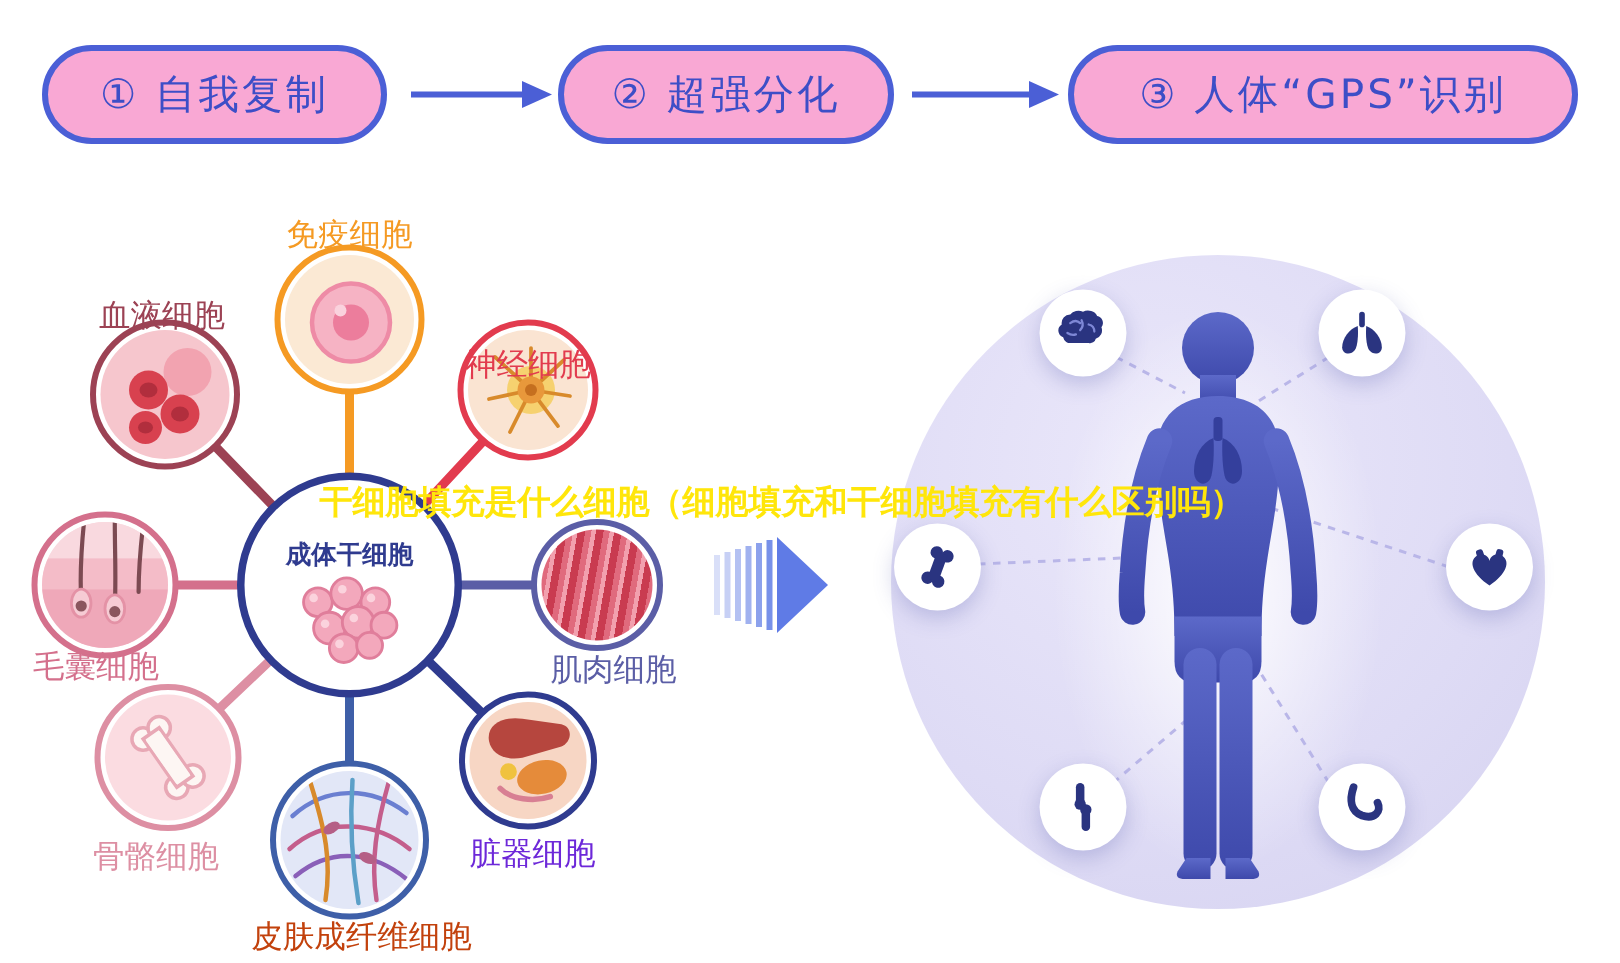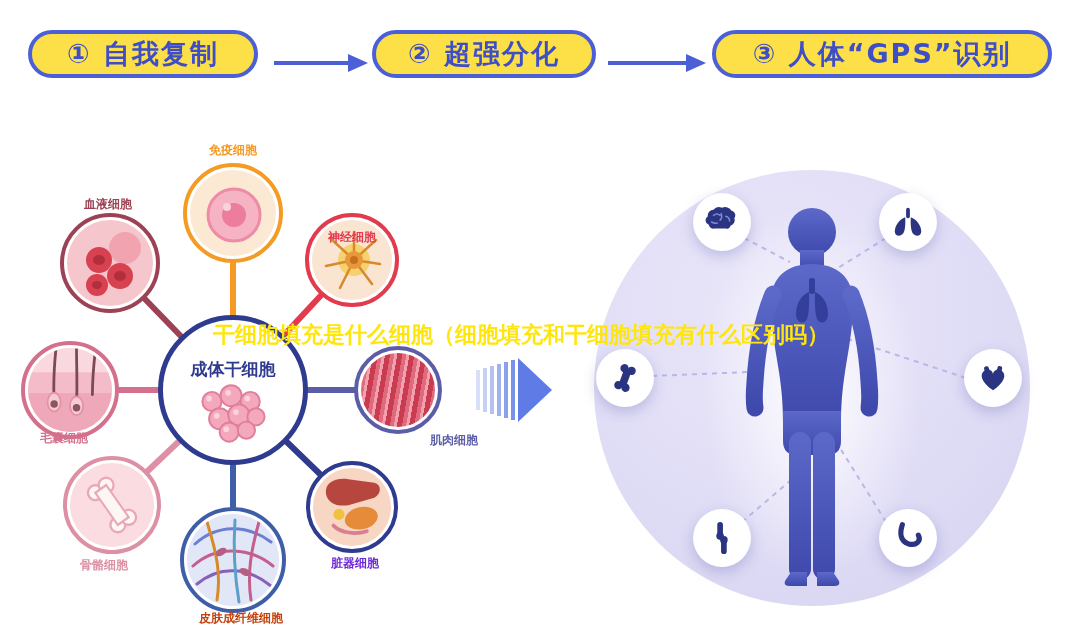--- a/index.html
+++ b/index.html
@@ -1,34 +1,34 @@
 <!DOCTYPE html>
 <html><head>
 <meta charset="utf-8">
 <style>
   *{margin:0;padding:0;box-sizing:border-box;}
   body{background:#ffffff;}
   .canvas{position:relative;width:1080px;height:642px;background:#ffffff;overflow:hidden;
           font-family:"DejaVu Sans","Liberation Sans",sans-serif;}
 
   
-  .badge{position:absolute;top:30px;height:48px;border:4px solid #4B5FD6;border-radius:36px;
-         display:flex;align-items:center;justify-content:center;font-weight:bold;font-size:27px;
-         color:#3D4EC7;background:#fde047;letter-spacing:2px;white-space:nowrap;}
+  .badge{position:absolute;top:30px;height:66px;border:4px solid #4B5FD6;border-radius:36px;
+         display:flex;align-items:center;justify-content:center;font-weight:normal;font-size:27px;
+         color:#3D4EC7;background:#f9a8d4;letter-spacing:2px;white-space:nowrap;}
   #badge1{left:28px;width:230px;}
   #badge2{left:372px;width:224px;}
   #badge3{left:712px;width:340px;}
   .top-arrows{position:absolute;left:0;top:0;width:1080px;height:120px;pointer-events:none;}
 
   
   .spokes{position:absolute;left:0;top:0;width:480px;height:642px;pointer-events:none;}
   .cell{position:absolute;border-radius:50%;background:#fff;border-style:solid;border-width:4px;}
   .cell-inner{position:absolute;inset:3px;border-radius:50%;overflow:hidden;}
   .cell-inner svg{position:absolute;left:0;top:0;width:100%;height:100%;}
-  .cell-label{position:absolute;transform:translateX(-50%);font-weight:bold;font-size:12px;white-space:nowrap;}
+  .cell-label{position:absolute;transform:translateX(-50%);font-weight:normal;font-size:21px;white-space:nowrap;}
 
   #cell-center{left:158px;top:315px;width:150px;height:150px;border-width:5px;}
   #cell-center .cell-inner{background:#ffffff;}
   .center-label{position:absolute;top:38px;width:100%;text-align:center;font-size:17px;font-weight:bold;}
 
   #cell-immune{left:183px;top:163px;width:100px;height:100px;}
   #cell-immune .cell-inner{background:#FBE9D4;}
   #cell-blood{left:60px;top:213px;width:100px;height:100px;}
   #cell-blood .cell-inner{background:#F6C6CD;}
   #cell-nerve{left:305px;top:213px;width:94px;height:94px;}
@@ -253,21 +253,21 @@
         </g>
       </svg>
     </div>
     <div class="center-label" style="color: rgb(47, 59, 143);">成体干细胞</div>
   </div>
 
   <div class="cell-label" id="label-immune" style="color: rgb(245, 154, 35);">免疫细胞</div>
   <div class="cell-label" id="label-blood" style="color: rgb(156, 66, 84);">血液细胞</div>
   <div class="cell-label" id="label-nerve" style="color: rgb(226, 59, 78); margin-top: 32px;">神经细胞</div>
   <div class="cell-label" id="label-hair" style="color: rgb(212, 112, 140); margin-left: 10px;">毛囊细胞</div>
-  <div class="cell-label" id="label-muscle" style="color: rgb(91, 94, 166); margin-left: 45px;">肌肉细胞</div>
+  <div class="cell-label" id="label-muscle" style="color: rgb(91, 94, 166);">肌肉细胞</div>
   <div class="cell-label" id="label-bone" style="color: rgb(221, 143, 163);">骨骼细胞</div>
   <div class="cell-label" id="label-organ" style="color: #6d28d9;">脏器细胞</div>
   <div class="cell-label" id="label-skin" style="color: #c2410c;">皮肤成纤维细胞</div>
 
   <svg class="flow-arrow" viewBox="0 0 76 80">
     <rect x="0" y="20" width="4" height="40" fill="#D9DFF8"></rect>
     <rect x="7" y="18" width="4" height="44" fill="#C7D0F5"></rect>
     <rect x="14" y="16" width="4" height="48" fill="#B4C1F2"></rect>
     <rect x="21" y="14" width="4" height="52" fill="#A0B1EF"></rect>
     <rect x="28" y="12" width="4" height="56" fill="#8CA1EC"></rect>

